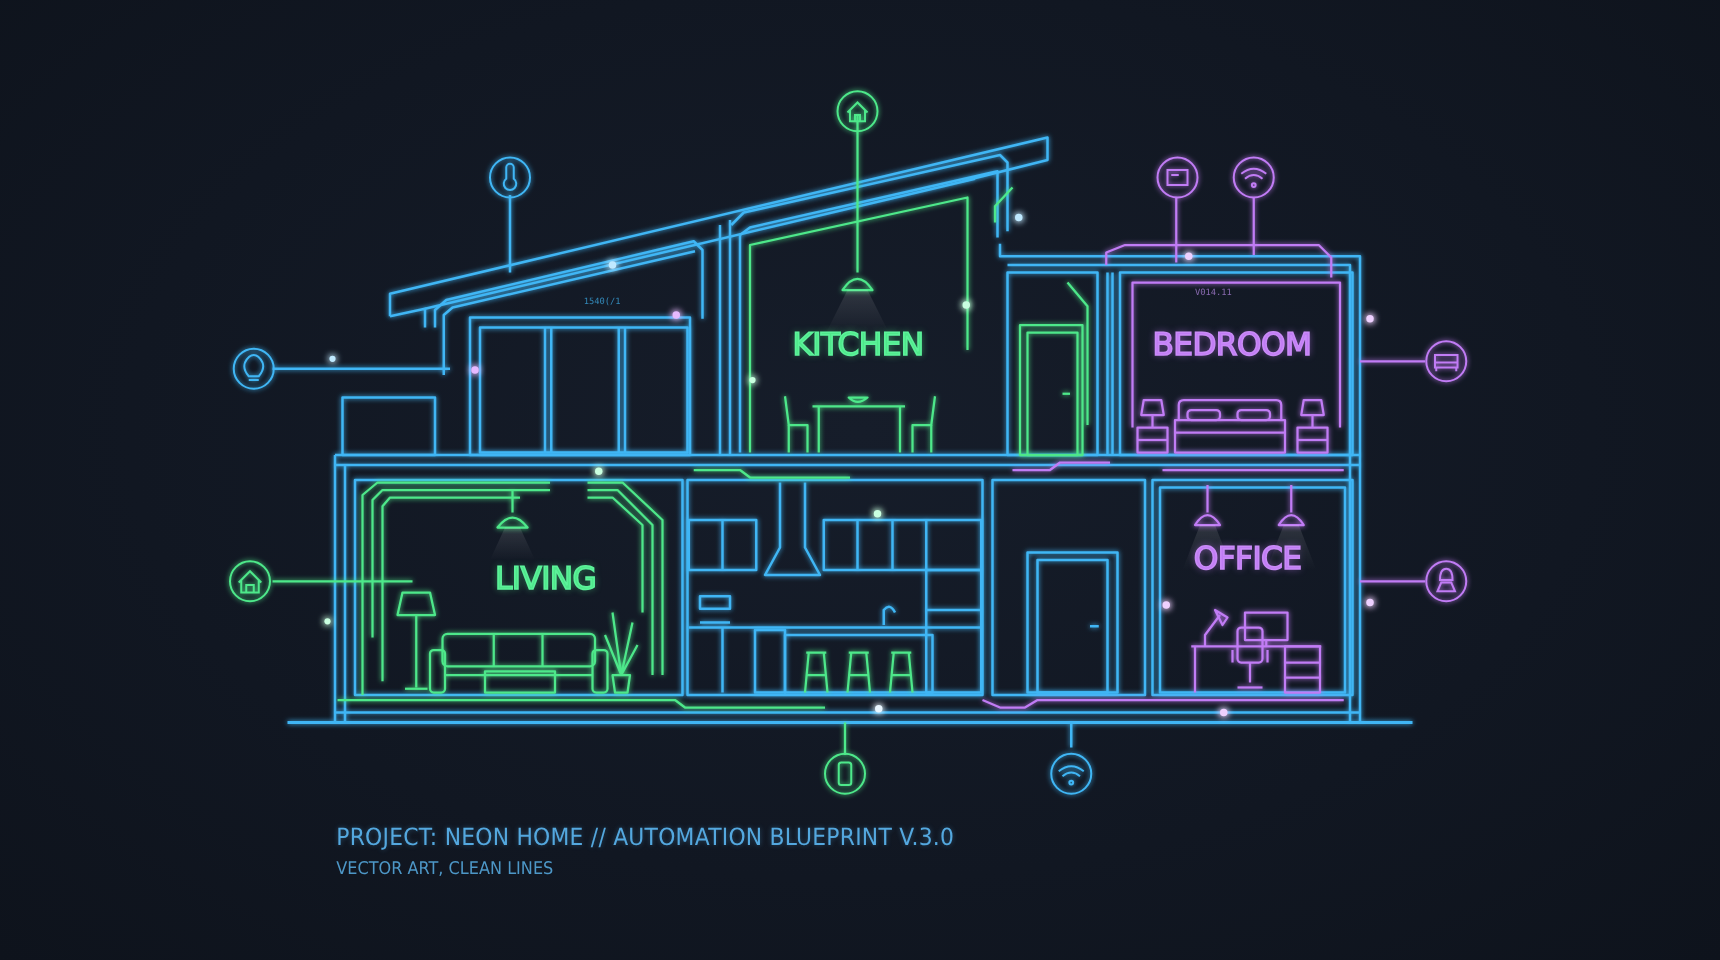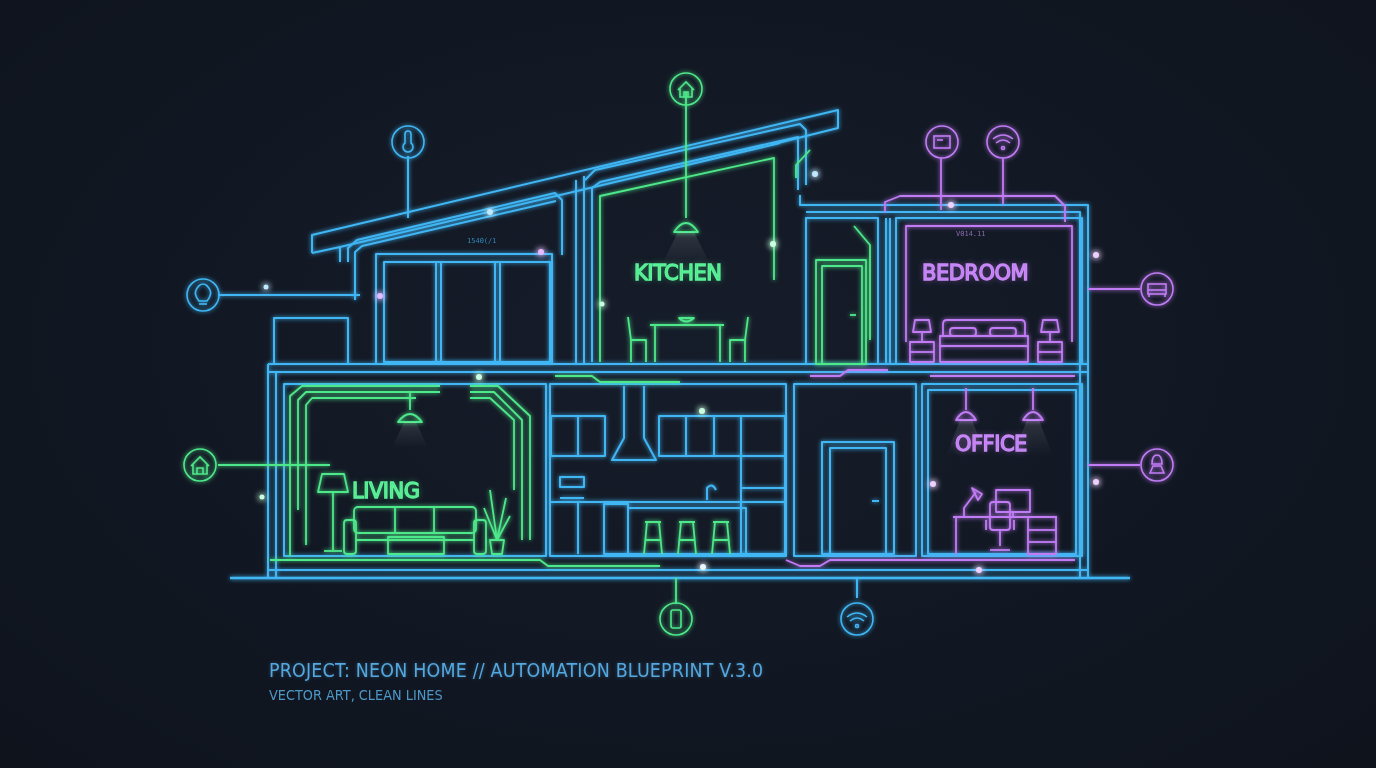--- a/index.html
+++ b/index.html
@@ -1,20 +1,20 @@
 <!DOCTYPE html>
 <html><head>
 <meta charset="utf-8">
 <style>
   html,body{margin:0;padding:0;}
   body{width:1376px;height:768px;background:#121823;overflow:hidden;position:relative;font-family:"DejaVu Sans",sans-serif;}
   #stage{position:absolute;left:0;top:0;width:1376px;height:768px;
     background:radial-gradient(ellipse at 50% 45%, #161d2a 0%, #111722 60%, #0e131c 100%);}
   svg{position:absolute;left:0;top:0;}
-  .room-label{position:absolute;font-family:"DejaVu Sans",sans-serif;font-size:21px;letter-spacing:-0.5px;
+  .room-label{position:absolute;font-family:"DejaVu Sans",sans-serif;font-size:25px;letter-spacing:-0.5px;
     color:transparent;-webkit-text-stroke:1.3px currentColor;font-weight:400;}
   .g{color:#4ee88a;text-shadow:0 0 6px rgba(78,232,138,.7);-webkit-text-stroke-color:#5cf29a;}
   .p{color:#c17bf5;text-shadow:0 0 6px rgba(193,123,245,.7);-webkit-text-stroke-color:#c98af7;}
   .footer-title{position:absolute;left:269px;top:659px;font-family:"DejaVu Sans",sans-serif;font-size:19px;color:#54a8df;letter-spacing:0.2px;text-shadow:0 0 4px rgba(84,168,223,.4);transform:scaleX(0.92);transform-origin:left;}
   .footer-sub{position:absolute;left:269px;top:687px;font-family:"DejaVu Sans",sans-serif;font-size:14px;color:#4d97c7;transform:scaleX(0.92);transform-origin:left;}
   .tiny{position:absolute;font-family:"DejaVu Sans Mono",monospace;font-size:7px;opacity:.7;}
 </style>
 </head>
 <body>
 
@@ -327,19 +327,19 @@
       <circle cx="857" cy="626" r="1.5"></circle>
     </g>
   </g>
 </svg>
 
 <div class="tiny" style="left:467px;top:237px;color:#3fb6f5;text-align:center;">1540(/1</div>
 <div class="tiny" style="left:956px;top:202px;color:#b98ae8;margin-top:28px;">V014.11</div>
 
 <div class="room-label g" style="left:634px;top:261px;">KITCHEN</div>
 <div class="room-label p" style="left:922px;top:261px;">BEDROOM</div>
-<div class="room-label g" style="left:352px;top:448px;margin-top:31px;">LIVING</div>
+<div class="room-label g" style="left:396px;top:448px;">LIVING</div>
 <div class="room-label p" style="left:955px;top:432px;">OFFICE</div>
 
 <div class="footer-title">PROJECT: NEON HOME // AUTOMATION BLUEPRINT V.3.0</div>
 <div class="footer-sub">VECTOR ART, CLEAN LINES</div>
 
 </div>
 
 </body></html>

